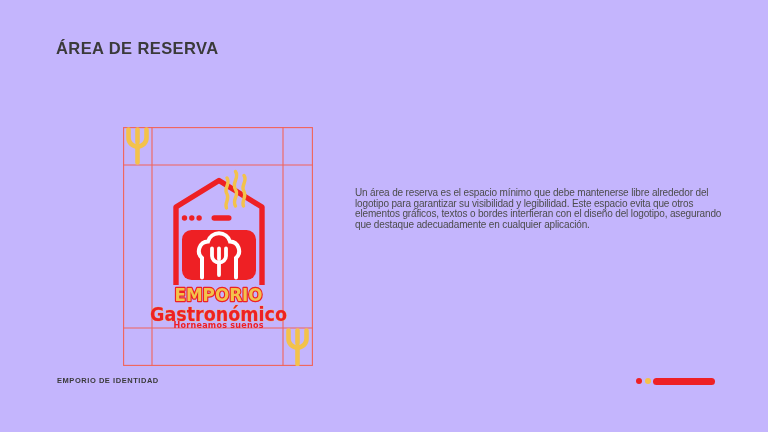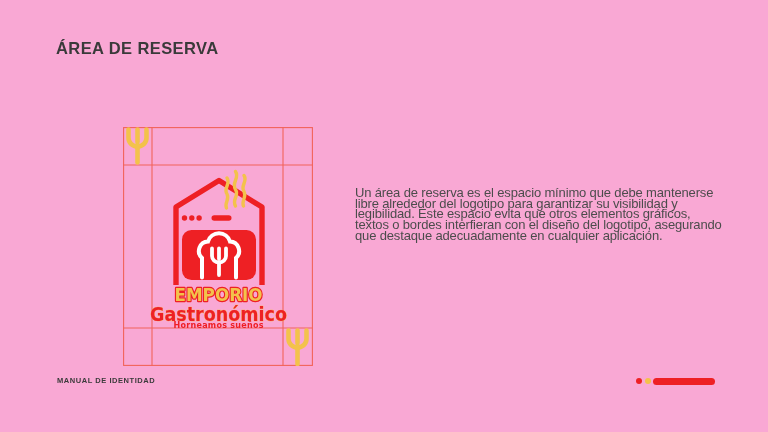--- a/index.html
+++ b/index.html
@@ -1,30 +1,30 @@
 <!DOCTYPE html>
 <html><head>
 <meta charset="utf-8">
 <style>
   html,body{margin:0;padding:0;background:#e9e9e9;}
   .slide{
-    position:relative;width:768px;height:432px;background:#f9a8d4;
+    position:relative;width:768px;height:432px;background:#c4b5fd;
     font-family:"Liberation Sans","DejaVu Sans",sans-serif;overflow:hidden;
   }
   .page-title{
     position:absolute;left:56px;top:40px;margin:0;
     font-size:16.5px;font-weight:bold;letter-spacing:.4px;color:#3a3a3a;line-height:1;
   }
   .logo-diagram{
     position:absolute;left:123px;top:95px;width:190px;height:239px;margin-top:32px;
   }
   .logo-diagram svg{display:block;width:100%;height:100%;}
   .description{
     position:absolute;left:355px;top:188px;width:368px;margin:0;
-    font-size:13px;line-height:10.7px;letter-spacing:-0.15px;color:#4c4c4c;
+    font-size:10px;line-height:10.7px;letter-spacing:-0.15px;color:#4c4c4c;
   }
   .footer-label{
     position:absolute;left:57px;top:376px;
     font-size:7.5px;font-weight:bold;letter-spacing:.55px;color:#3a3a3a;
   }
   .footer-deco{
     position:absolute;left:636px;top:378px;display:flex;align-items:center;gap:2.5px;
   }
   .dot{width:6px;height:6px;border-radius:50%;}
   .dot-red{background:#ee2024;}
@@ -86,21 +86,21 @@
       <g font-family="'DejaVu Sans','Liberation Sans',sans-serif" font-weight="bold" text-anchor="middle">
         <text x="95.5" y="173.5" font-size="17.5" textLength="88" lengthAdjust="spacingAndGlyphs" fill="#f3c24b" stroke="#ee2024" stroke-width="2.4" stroke-linejoin="round" style="paint-order:stroke">EMPORIO</text>
         <text x="95.5" y="193.5" font-size="19.5" textLength="137" lengthAdjust="spacingAndGlyphs" fill="#ee2024" stroke="#f3c24b" stroke-width="0.6" stroke-linejoin="round" style="paint-order:stroke">Gastronómico</text>
         <text x="95.5" y="201" font-size="8" textLength="90" lengthAdjust="spacing" fill="#ee2024">Horneamos sueños</text>
       </g>
     </svg>
   </div>
 
   <p class="description">Un área de reserva es el espacio mínimo que debe mantenerse libre alrededor del logotipo para garantizar su visibilidad y legibilidad. Este espacio evita que otros elementos gráficos, textos o bordes interfieran con el diseño del logotipo, asegurando que destaque adecuadamente en cualquier aplicación.</p>
 
-  <span class="footer-label">MANUAL DE IDENTIDAD</span>
+  <span class="footer-label">EMPORIO DE IDENTIDAD</span>
 
   <div class="footer-deco">
     <span class="dot dot-red"></span>
     <span class="dot dot-yellow"></span>
     <span class="accent-bar"></span>
   </div>
 
 </div>
 
 </body></html>

